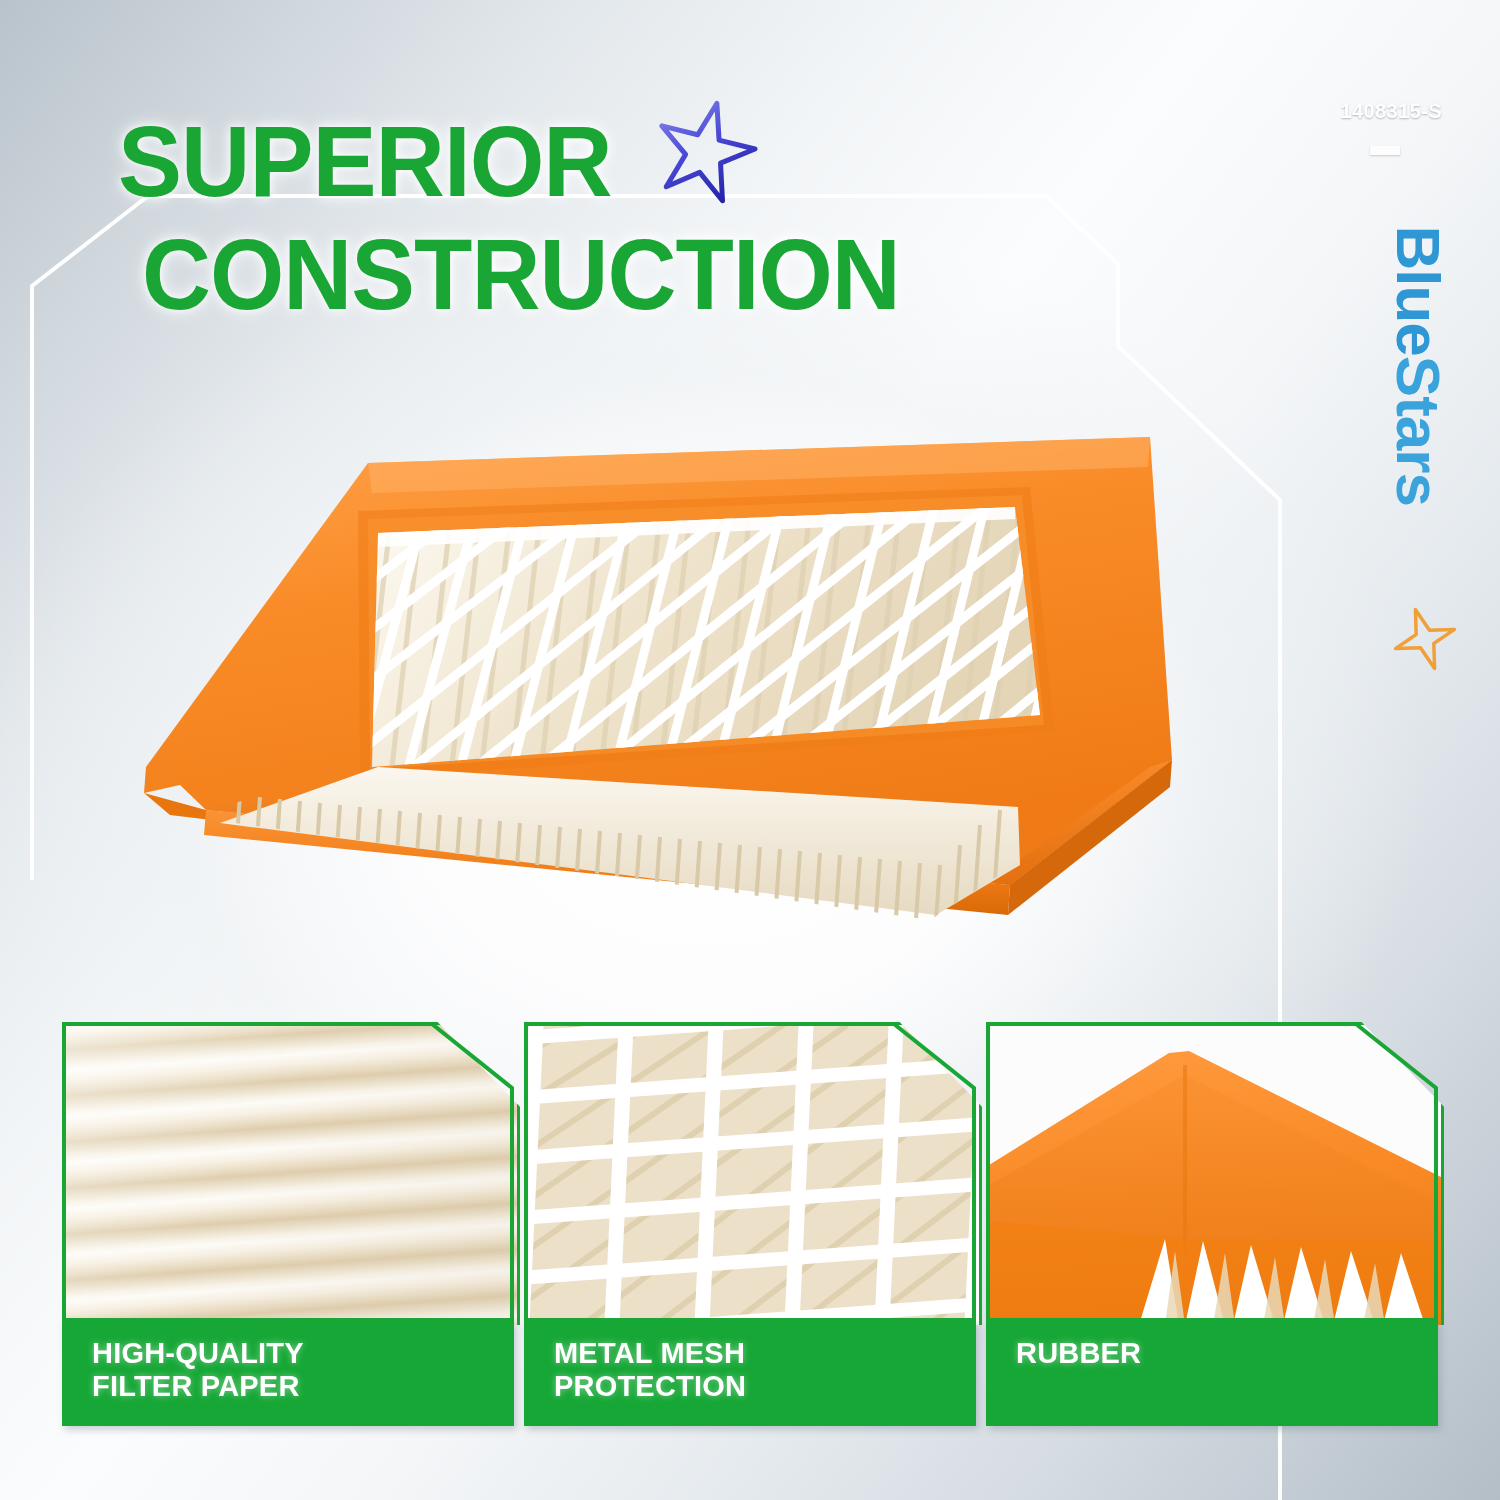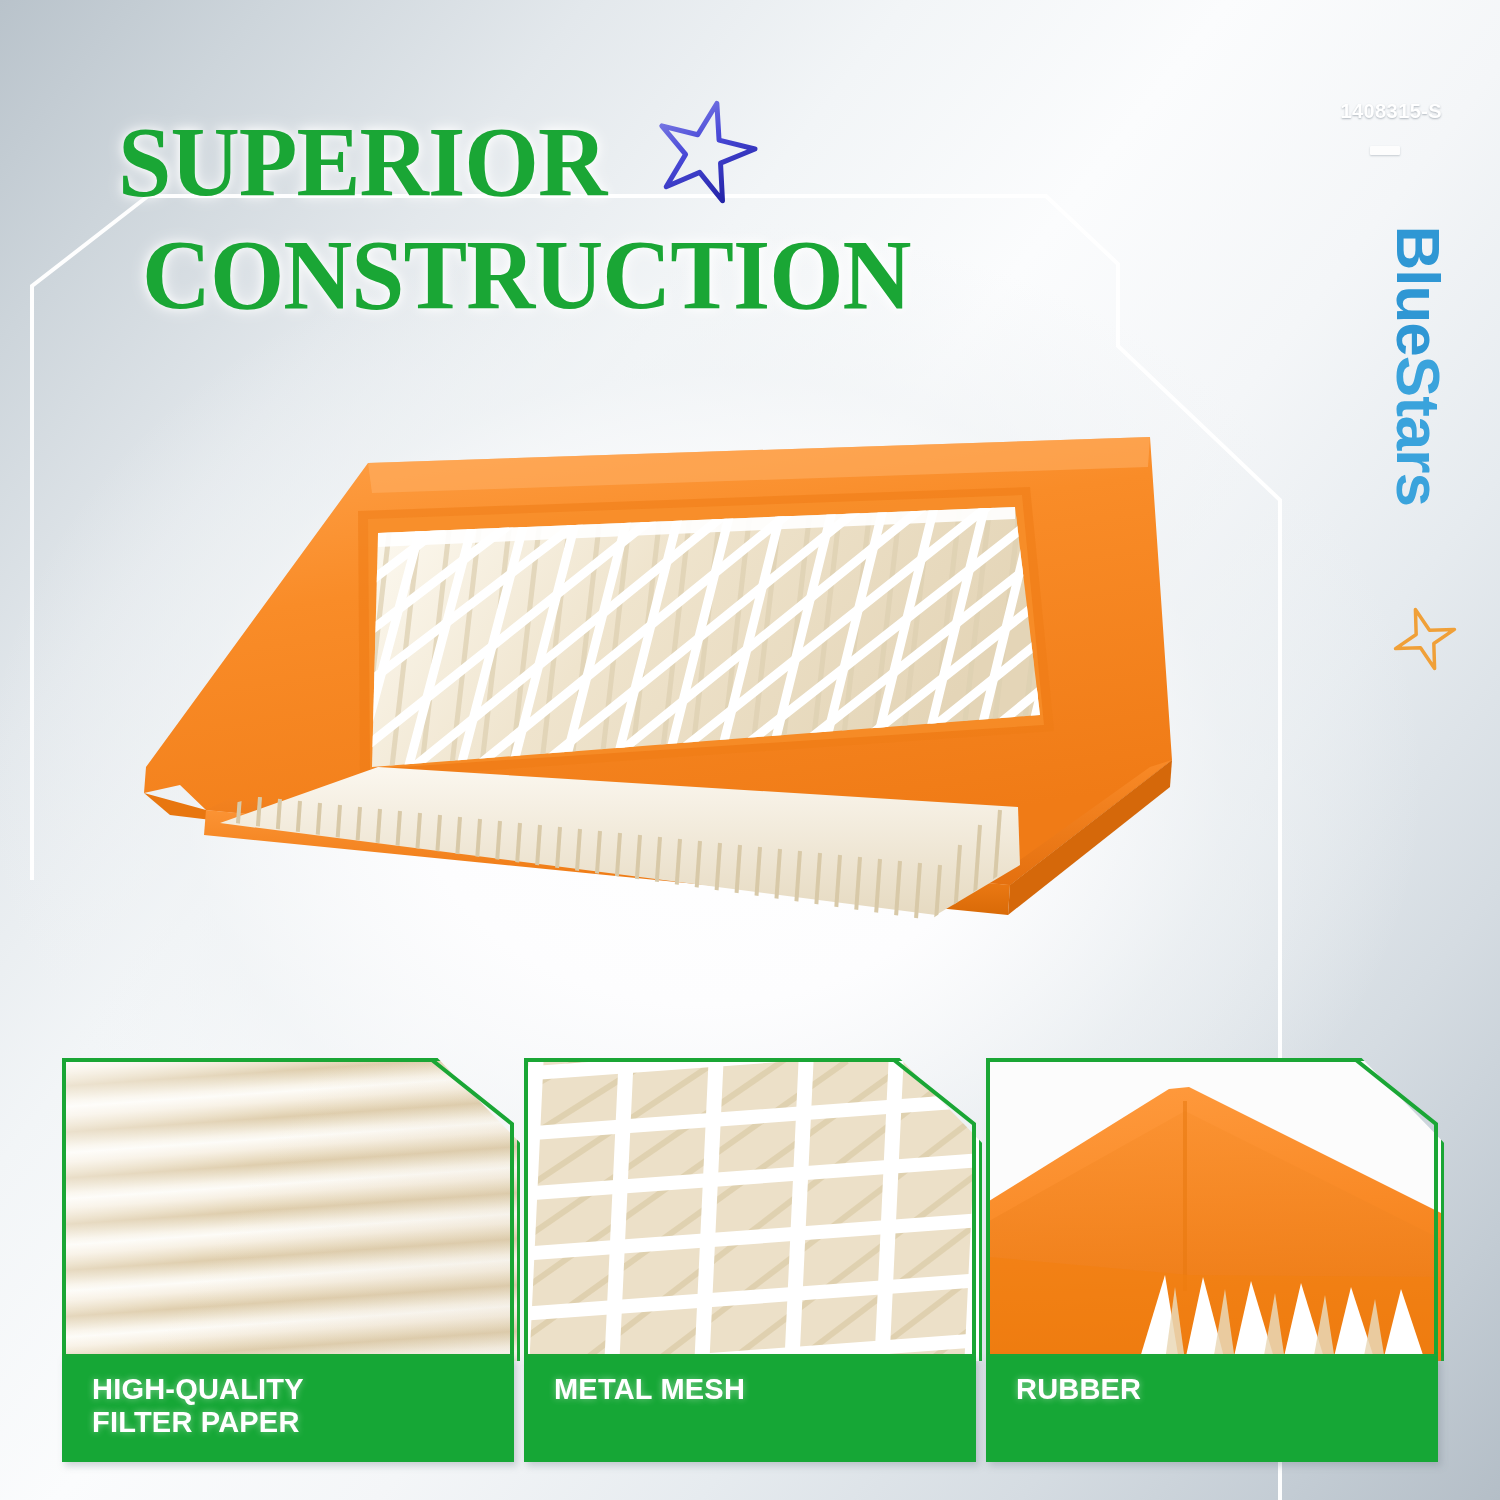--- a/index.html
+++ b/index.html
@@ -18,21 +18,20 @@
   .frame-svg{position:absolute;left:0;top:0;width:1500px;height:1500px;pointer-events:none;}
 
   
   .headline{
     position:absolute;left:118px;top:112px;width:1000px;
     line-height:0.99;
     color:#1aa635;
     font-weight:bold;
     letter-spacing:-1px;
     text-shadow:0 0 9px rgba(255,255,255,0.95),0 0 18px rgba(255,255,255,0.8);
-    font-family:Liberation Serif, serif;
   }
   .headline .l1{
     display:block;font-size:100px;
     transform:scaleX(0.96);transform-origin:left center;
   }
   .headline .l2{
     display:block;font-size:100px;margin-top:14px;margin-left:24px;
     transform:scaleX(0.955);transform-origin:left center;
   }
   .star-deco{position:absolute;left:650px;top:96px;width:110px;height:110px;}
@@ -63,21 +62,21 @@
   .logo-text .stars{color:#3aa3dc;}
   .logo-star{position:absolute;left:36px;top:356px;width:66px;height:66px;}
 
   
   .product{position:absolute;left:110px;top:415px;width:1090px;height:560px;}
   .prod-svg{position:absolute;left:0;top:0;width:1090px;height:560px;}
 
   
   .panels{position:absolute;left:0;top:1022px;width:1500px;height:410px;}
   .panel{
-    position:absolute;top:0;width:452px;height:404px;margin-top:36px;
+    position:absolute;top:0;width:452px;height:404px;
   }
   .p1{left:62px;}
   .p2{left:524px;}
   .p3{left:986px;}
   .panel-img{
     position:absolute;left:0;top:0;width:452px;height:300px;
     border:3px solid #1aa635;
     border-bottom:none;
     overflow:hidden;
     -webkit-clip-path:polygon(0 0, 82% 0, 100% 28%, 100% 100%, 0 100%);
@@ -372,20 +371,21 @@
             <line x1="-20" y1="254" x2="470" y2="218"></line>
               <line x1="-20" y1="314" x2="470" y2="278"></line>
           </g>
         </svg>
       </div>
       <svg class="panel-edge" viewBox="0 0 452 300">
         <polygon points="2,2 370,2 450,66 450,298 2,298" fill="none" stroke="#1aa635" stroke-width="4"></polygon>
       </svg>
       <div class="panel-label">
         <span class="ln1">METAL MESH</span>
+        <span class="ln2">PROTECTION</span>
       </div>
     </div>
 
     <div class="panel p3">
       <div class="panel-img">
         <svg class="panel-imgfill" viewBox="0 0 452 300">
           <defs>
             <linearGradient id="sealTop" x1="0" y1="0" x2="0.2" y2="1">
               <stop offset="0%" stop-color="#ff9b3f"></stop>
               <stop offset="55%" stop-color="#f98a26"></stop>

